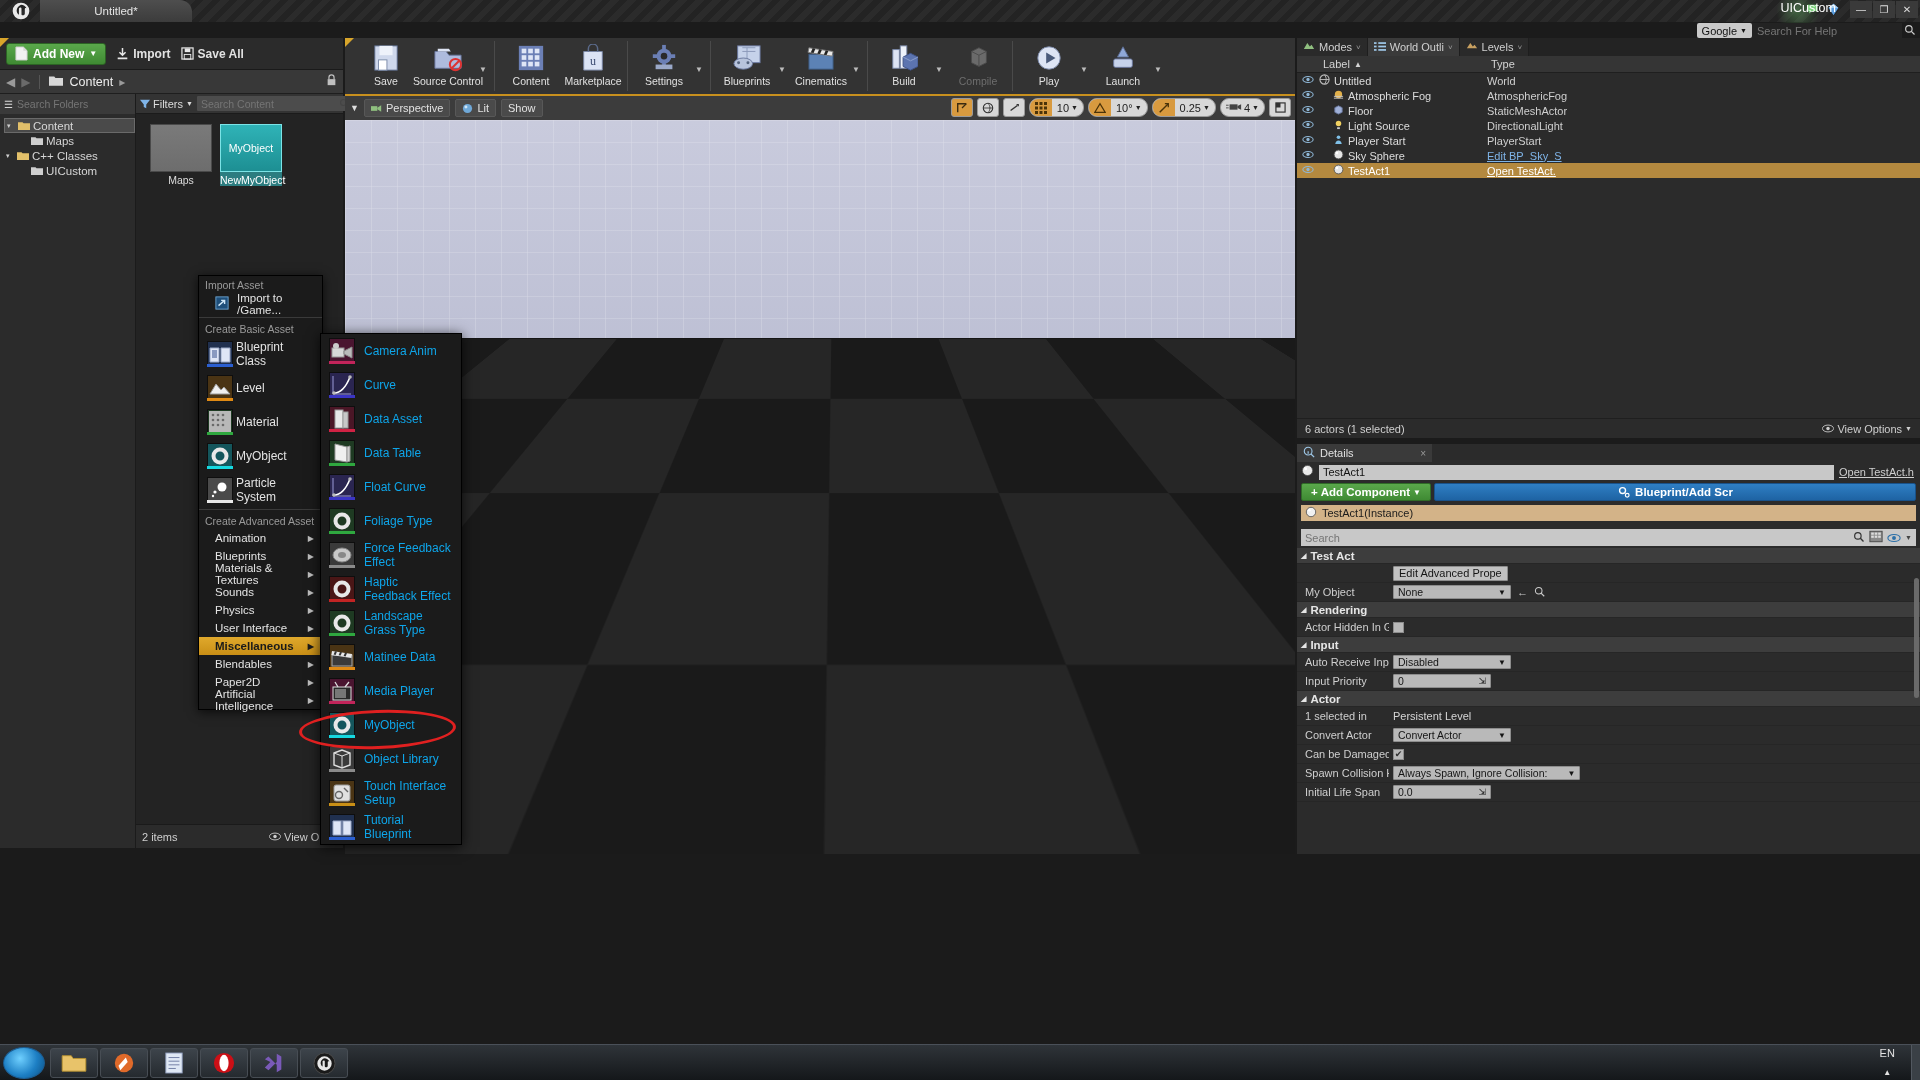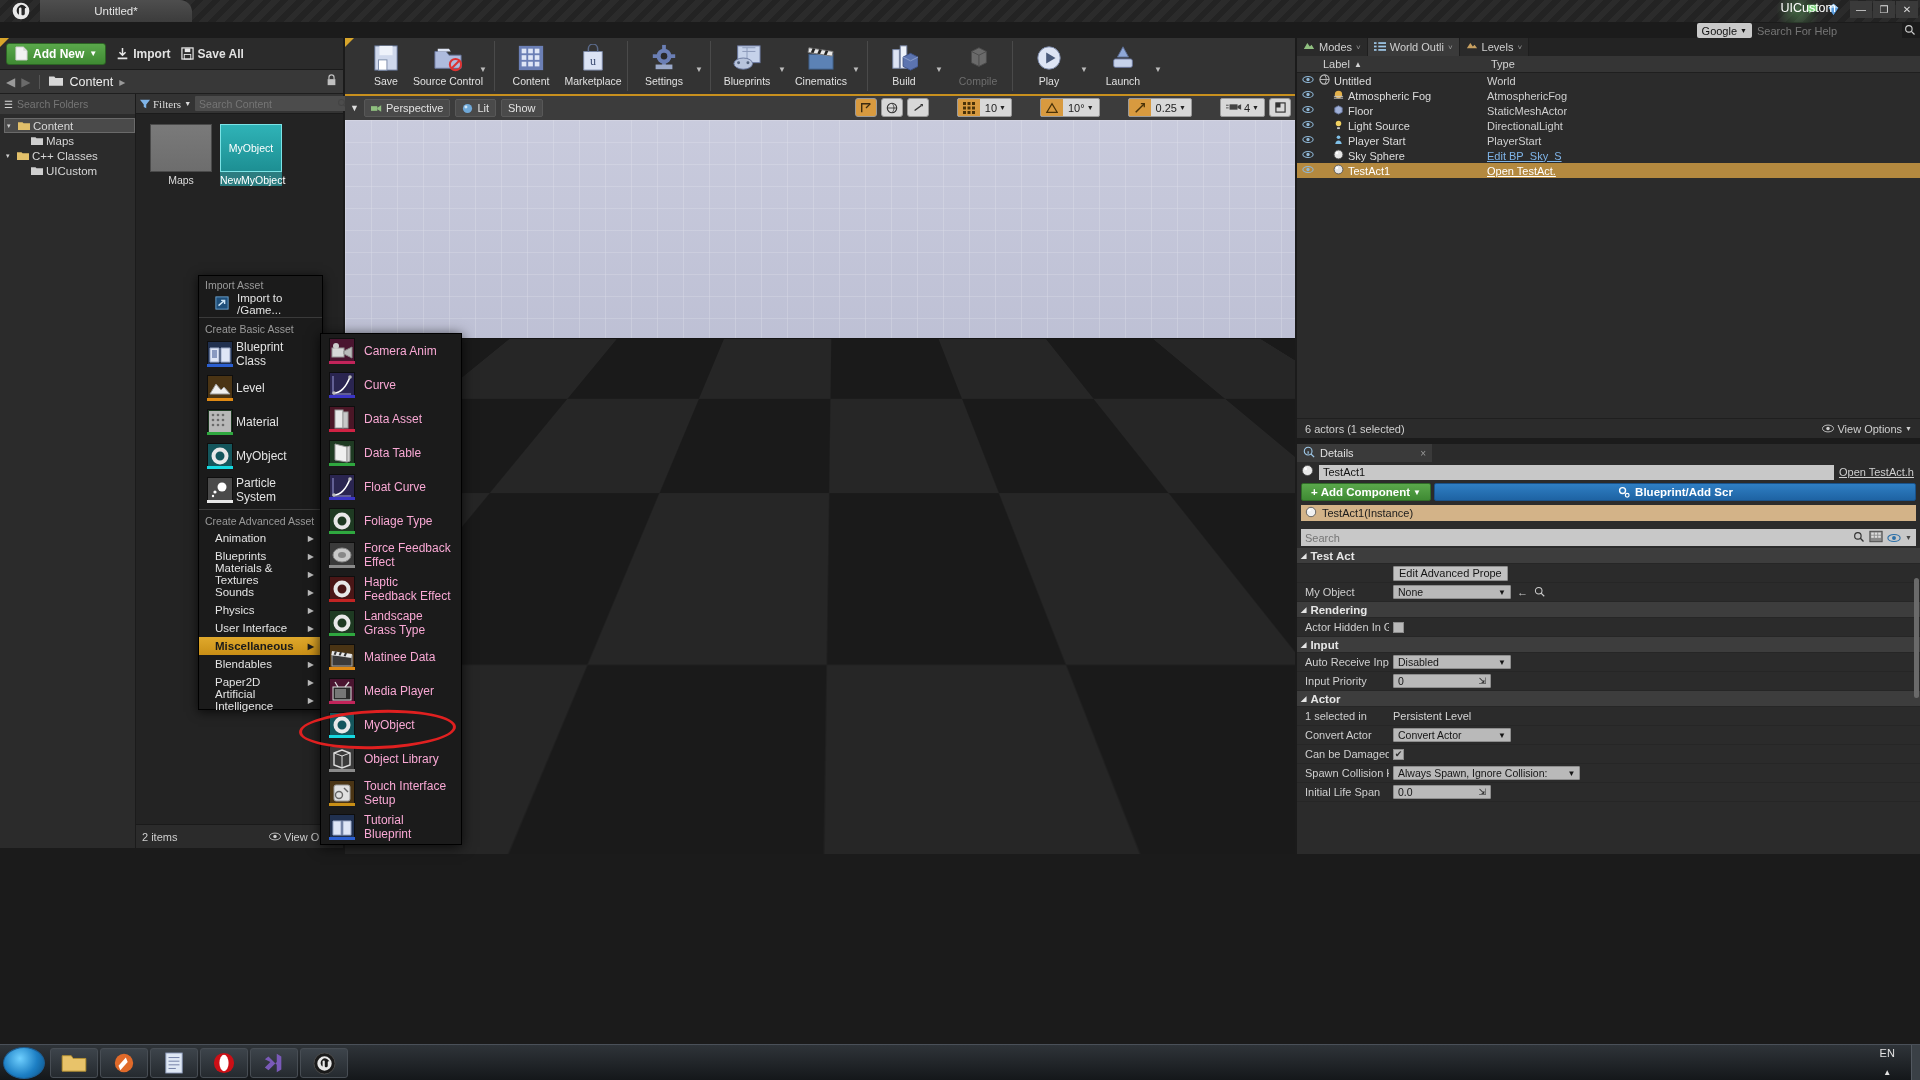--- a/index.html
+++ b/index.html
@@ -55,21 +55,21 @@
   .cb-srchrow input{ flex:1; background:transparent; border:none; color:#9a9a9a; font-size:10.5px; outline:none;}
   .tree{ padding:4px 0 0 4px; font-size:11.5px;}
   .tree .row{ height:15px; display:flex; align-items:center; gap:3px; padding-left:2px;}
   .tree .row.sel{ background:#4a4a4a; border:1px solid #6a6a6a; }
   .tree .row.ind{ padding-left:16px;}
   .tri{ font-size:7px; color:#cfcfcf; width:8px;}
 
   .cb-right{ position:absolute; left:136px; top:94px; width:207px; height:754px; background:#232323;}
   .cb-filtrow{ height:20px; background:#333; display:flex; align-items:center; gap:4px; padding:0 4px;
      border-bottom:1px solid #1b1b1b;}
-  .filt-btn{ display:flex; align-items:center; gap:3px; font-size:11px; color:#dcdcdc;font-family:Liberation Serif, serif;}
+  .filt-btn{ display:flex; align-items:center; gap:3px; font-size:11px; color:#dcdcdc;}
   .filt-search{ flex:1; background:#4c4c4c; height:15px; display:flex; align-items:center; gap:3px;
      padding:0 4px; border-radius:1px;}
   .filt-search input{ flex:1; background:transparent; border:none; color:#9a9a9a; font-size:10.5px; outline:none;}
   .assets{ display:flex; gap:8px; padding:10px 0 0 14px;}
   .asset{ width:62px; text-align:center;}
   .asset .thumb{ width:62px; height:48px; background:linear-gradient(#7a7a7a,#6d6d6d); border:1px solid #4a4a4a;}
   .asset.sel .thumb{ background:linear-gradient(#2fb3b7,#1d8f93); border:1px solid #7be3e6;}
   .asset.sel{ background:#2c7d80; }
   .asset .nm{ font-size:10.5px; color:#dcdcdc; margin-top:2px; }
   .asset.sel .nm{ color:#ffffff;}
@@ -93,21 +93,21 @@
 
   
   .vp{ position:absolute; left:345px; top:94px; width:950px; height:760px; background:#111; overflow:hidden;}
   .vp-top{ position:absolute; left:0; top:0; width:950px; height:2px; background:#c8901e;}
   .vp-bar{ position:absolute; left:0; top:2px; width:950px; height:24px; background:#3c3c3c;
      display:flex; align-items:center; gap:5px; padding-left:5px;}
   .vbtn{ display:flex; align-items:center; gap:4px; height:18px; padding:0 6px;
      background:#4a4a4a; border:1px solid #585858; border-radius:2px; font-size:11px; color:#e2e2e2;}
   .vp-rights{ position:absolute; right:4px; top:4px; display:flex; align-items:center; gap:4px;}
   .pill{ display:flex; align-items:center; height:19px; background:#d8d8d8; border:1px solid #9a9a9a;
-     border-radius:2px; overflow:hidden; color:#222; font-size:11px;margin-left:24px;}
+     border-radius:9px; overflow:hidden; color:#222; font-size:11px;}
   .pill .on{ background:#d89a3f; width:22px; height:19px; display:flex; align-items:center; justify-content:center;}
   .pill .vv{ padding:0 5px; display:flex; align-items:center; gap:2px;}
   .pill .vv small{ font-size:7px; }
   .sqbtn{ width:22px; height:19px; background:#d8d8d8; border:1px solid #9a9a9a; border-radius:3px;
      display:flex; align-items:center; justify-content:center; color:#333; font-size:10px;}
   .sqbtn.act{ background:#d89a3f;}
   .sky{ position:absolute; left:0; top:26px; width:950px; height:734px;
      background:linear-gradient(#c9cbdd,#b6b9cf 50%,#aeb1c8); }
   .gridlines{ position:absolute; left:0; top:26px; width:950px; height:330px; opacity:.35;
      background-image:repeating-linear-gradient(to right,rgba(255,255,255,.5) 0 1px,transparent 1px 26px),
@@ -195,21 +195,21 @@
   .mrow.small.hl .arr{ color:#1a1a1a;}
   .mrow.importrow{ height:22px; padding-left:16px; font-size:11.5px; }
 
   .ico .sq{ position:absolute; inset:0; border:1px solid #0e0e0e;}
   .ico .bar{ position:absolute; left:0; right:0; bottom:0; height:3px;}
   .ring{ position:absolute; left:50%; top:50%; transform:translate(-50%,-50%);
      width:17px; height:17px; border-radius:50%; border:4px solid #e8e8e8;}
 
   .menu2{ position:absolute; left:320px; top:333px; width:142px; background:#1b1b1b;
      border:1px solid #000; box-shadow:0 2px 12px rgba(0,0,0,.75);}
-  .m2row{ height:34px; display:flex; align-items:center; gap:9px; padding:0 8px; font-size:12px; color:#f9a8d4;}
+  .m2row{ height:34px; display:flex; align-items:center; gap:9px; padding:0 8px; font-size:12px; color:#0ea5e9;}
   .m2row .ico{ width:26px; height:26px; position:relative; flex:0 0 26px;}
 
   .redcircle{ position:absolute; left:299px; top:710px; width:157px; height:39px;
      border:3px solid #e02020; border-radius:50%; pointer-events:none;
      transform:rotate(-2deg); }
 
   
   .taskbar{ position:absolute; left:0; bottom:0; width:1920px; height:36px;
      background:linear-gradient(#2f3439,#14171a); border-top:1px solid #4a5058;}
   .start{ position:absolute; left:3px; top:2px; width:42px; height:32px; border-radius:50%;

